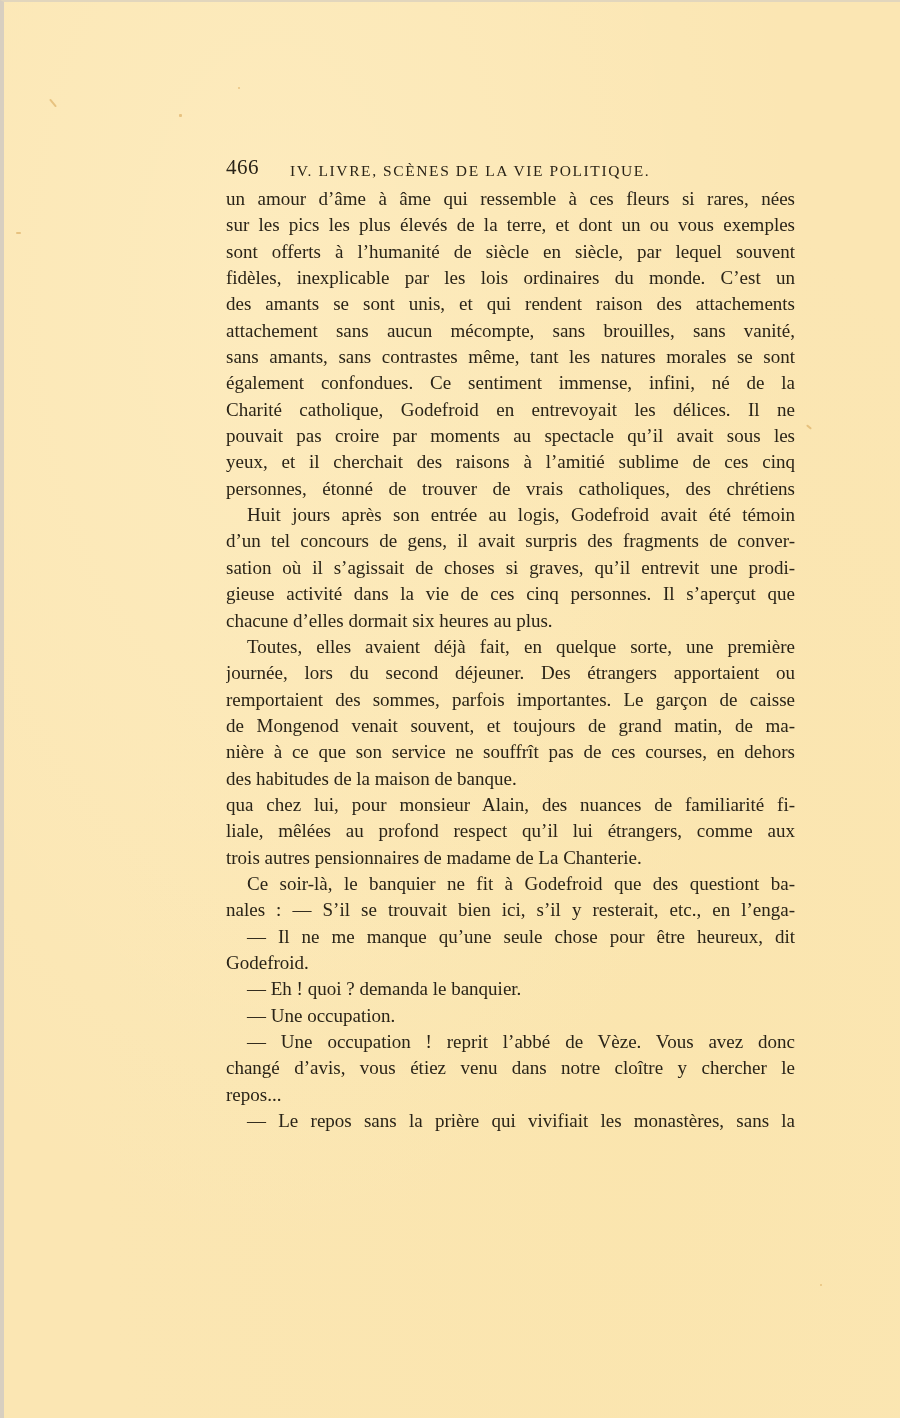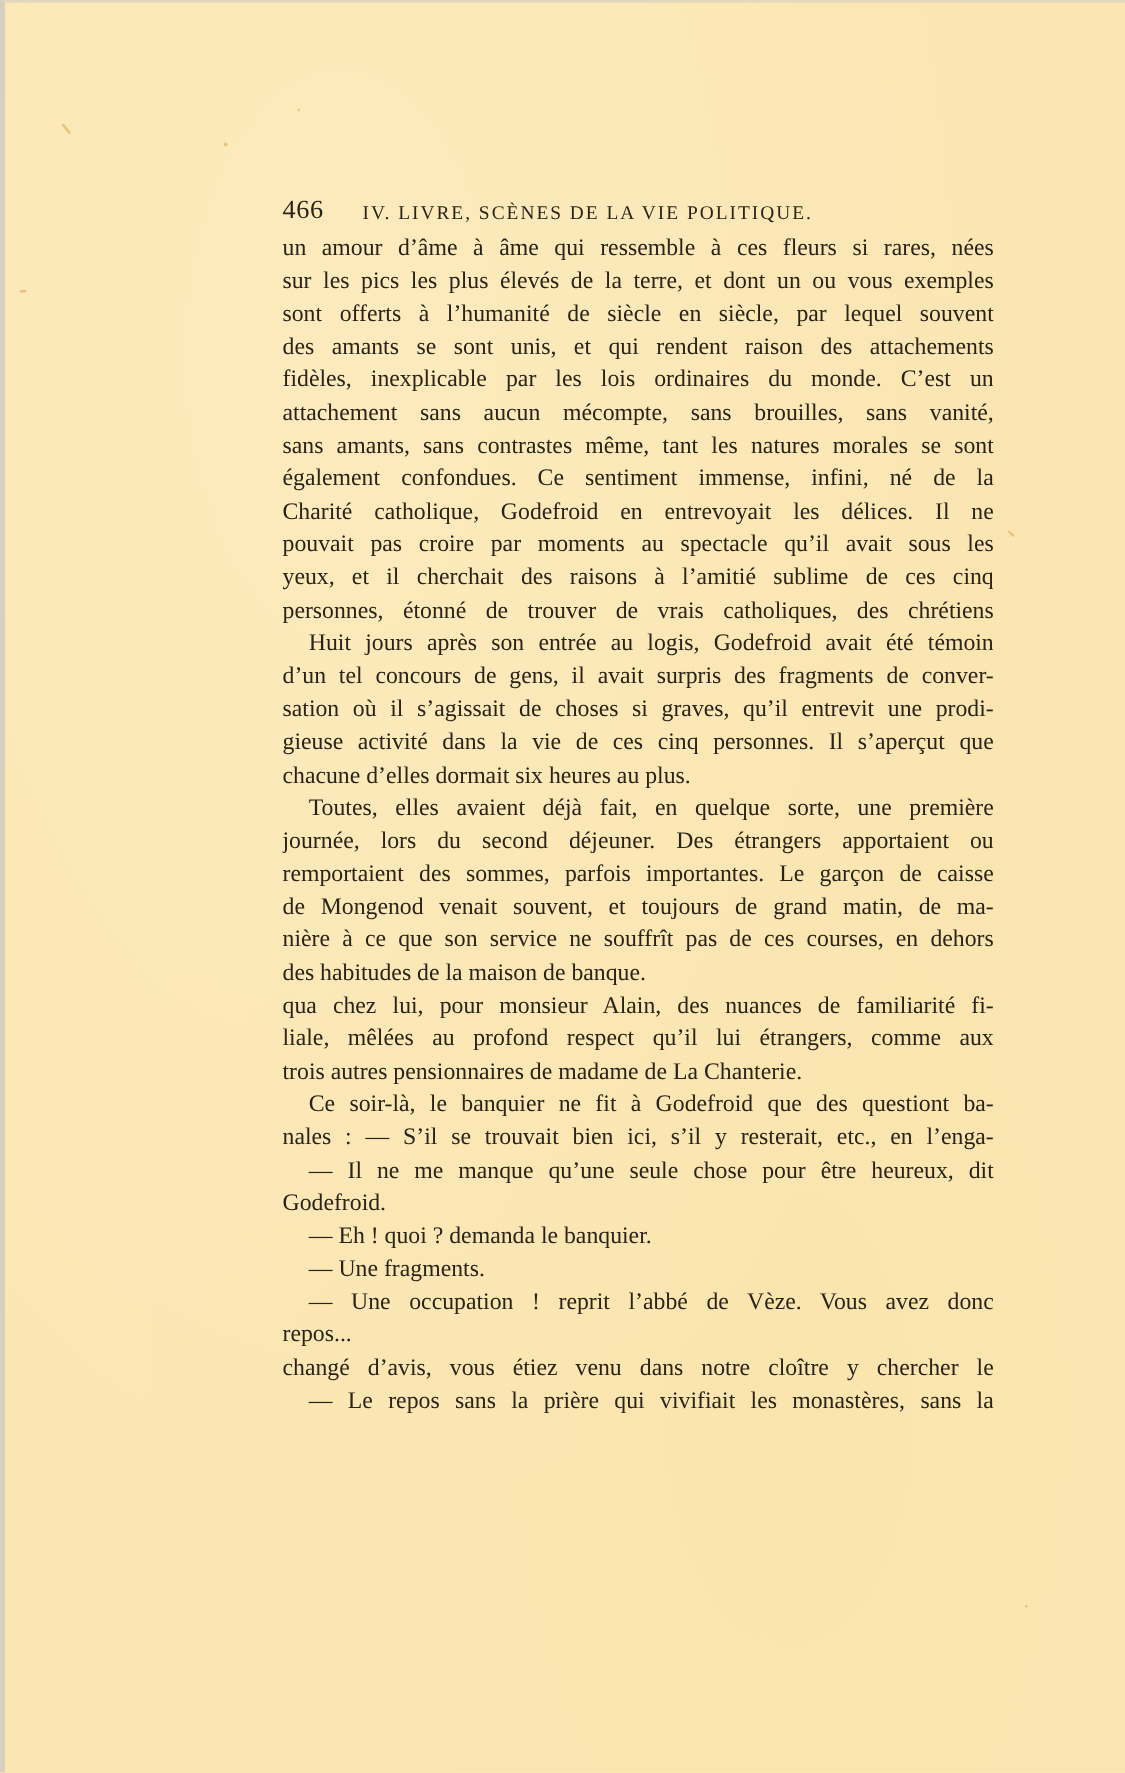--- a/index.html
+++ b/index.html
@@ -87,22 +87,22 @@
   <div class="running-head">
     <span class="page-number">466</span>
     <span class="section-title">IV. LIVRE, SCÈNES DE LA VIE POLITIQUE.</span>
   </div>
 
   <div class="body-text" id="body-text">
       <div>
         <div class="line">un amour d’âme à âme qui ressemble à ces fleurs si rares, nées</div>
         <div class="line">sur les pics les plus élevés de la terre, et dont un ou vous exemples</div>
         <div class="line">sont offerts à l’humanité de siècle en siècle, par lequel souvent</div>
+        <div class="line">fidèles, inexplicable par les lois ordinaires du monde. C’est un</div>
         <div class="line">des amants se sont unis, et qui rendent raison des attachements</div>
-        <div class="line">fidèles, inexplicable par les lois ordinaires du monde. C’est un</div>
         <div class="line">attachement sans aucun mécompte, sans brouilles, sans vanité,</div>
         <div class="line">sans amants, sans contrastes même, tant les natures morales se sont</div>
         <div class="line">également confondues. Ce sentiment immense, infini, né de la</div>
         <div class="line">Charité catholique, Godefroid en entrevoyait les délices. Il ne</div>
         <div class="line">pouvait pas croire par moments au spectacle qu’il avait sous les</div>
         <div class="line">yeux, et il cherchait des raisons à l’amitié sublime de ces cinq</div>
         <div class="line">personnes, étonné de trouver de vrais catholiques, des chrétiens</div>
       </div>
       <div>
         <div class="line indent">Huit jours après son entrée au logis, Godefroid avait été témoin</div>
@@ -129,26 +129,26 @@
         <div class="line">nales : — S’il se trouvait bien ici, s’il y resterait, etc., en l’enga-</div>
       </div>
       <div>
         <div class="line indent">— Il ne me manque qu’une seule chose pour être heureux, dit</div>
         <div class="line last">Godefroid.</div>
       </div>
       <div>
         <div class="line indent last">— Eh ! quoi ? demanda le banquier.</div>
       </div>
       <div>
-        <div class="line indent last">— Une fragments.</div>
+        <div class="line indent last">— Une occupation.</div>
       </div>
       <div>
         <div class="line indent">— Une occupation ! reprit l’abbé de Vèze. Vous avez donc</div>
+        <div class="line">changé d’avis, vous étiez venu dans notre cloître y chercher le</div>
         <div class="line last">repos...</div>
-        <div class="line">changé d’avis, vous étiez venu dans notre cloître y chercher le</div>
       </div>
       <div>
         <div class="line indent">— Le repos sans la prière qui vivifiait les monastères, sans la</div>
       </div>
     </div>
 
   <span class="speck" style="left:44px;top:100px;transform:rotate(50deg);width:10px;"></span>
   <span class="speck" style="left:175px;top:112px;width:3px;height:3px;"></span>
   <span class="speck" style="left:234px;top:85px;"></span>
   <span class="speck" style="left:816px;top:1282px;"></span>

